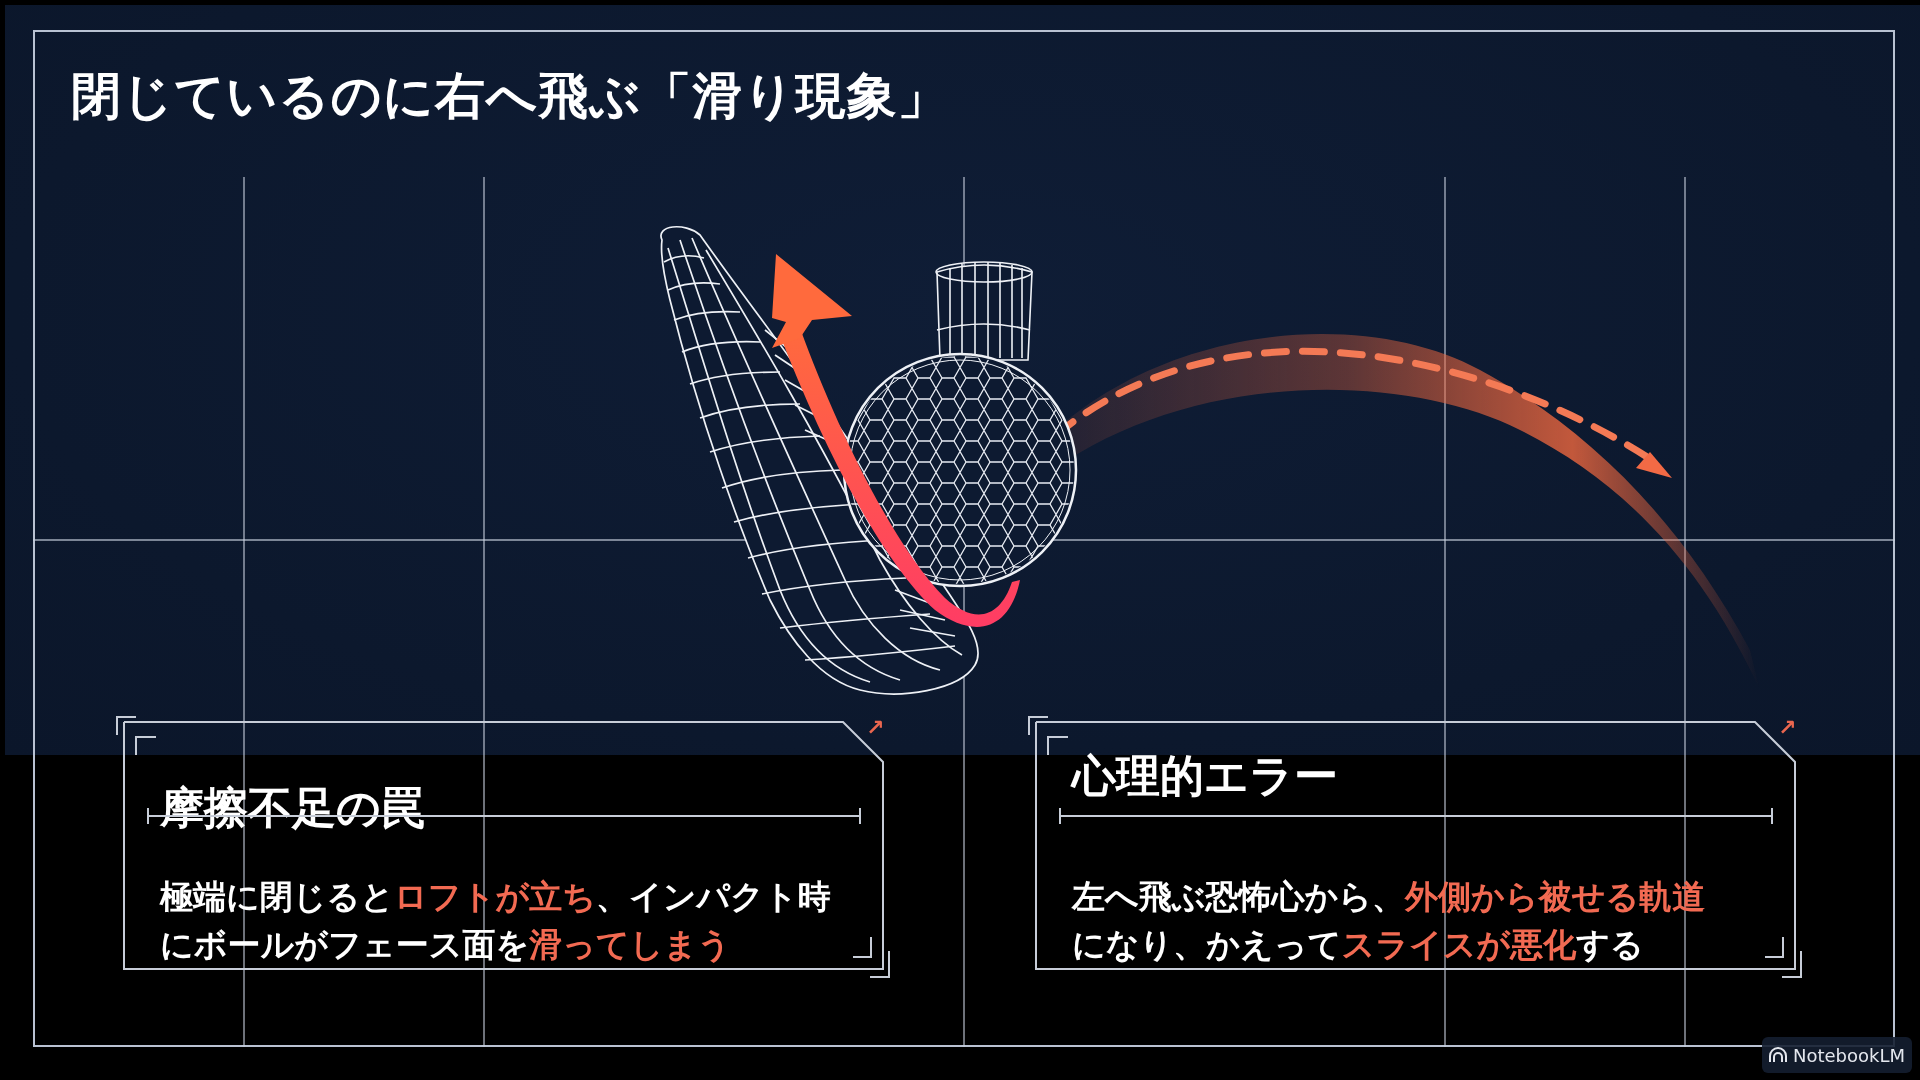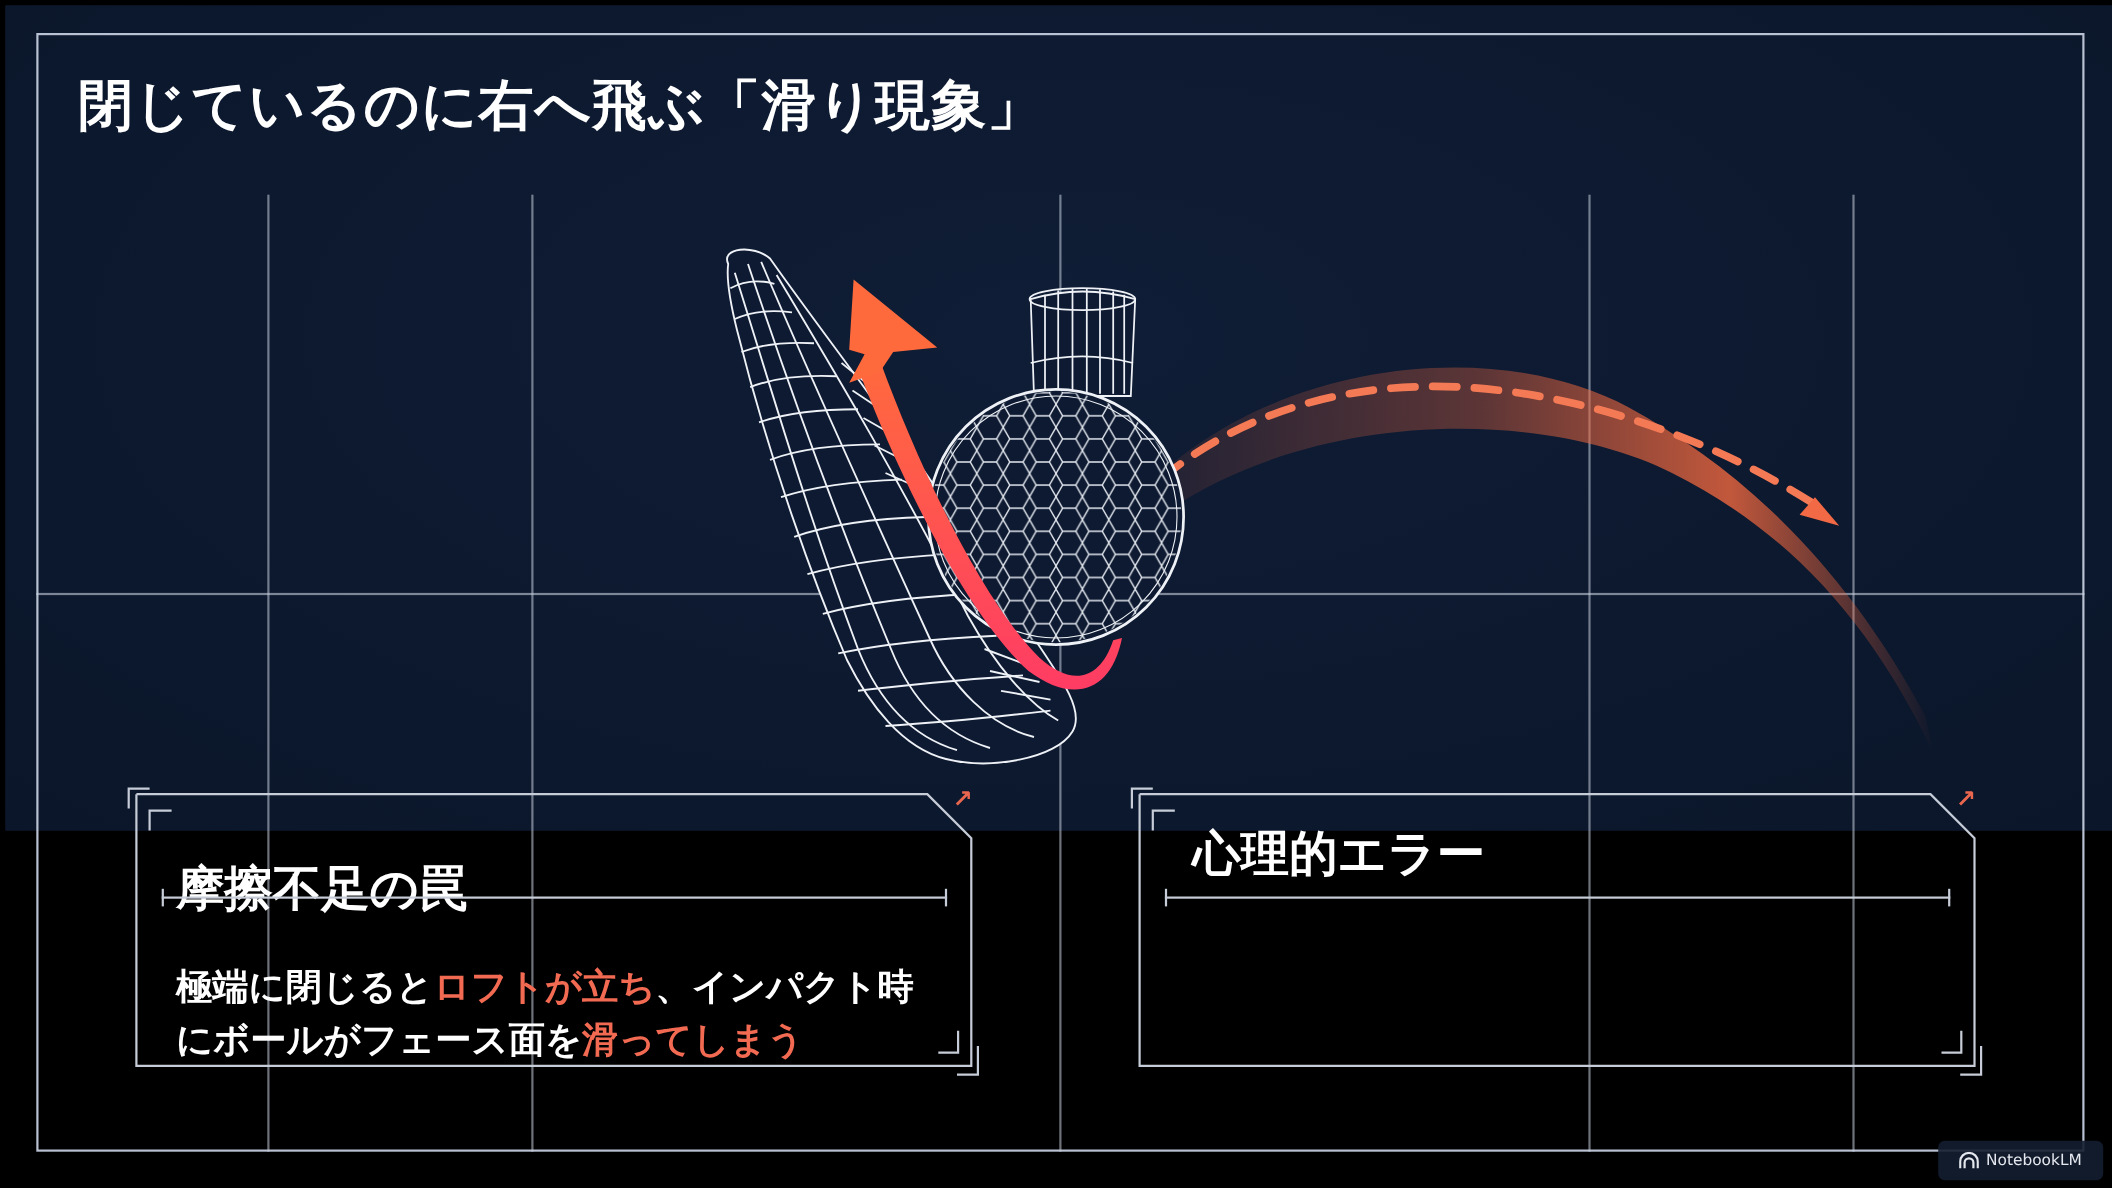--- a/index.html
+++ b/index.html
@@ -50,21 +50,21 @@
   }
   .hl { color:#f26a52; }
   .corner-arrow {
     position:absolute; font-size:22px; color:#e9664f; font-weight:bold;
   }
 
   .badge {
     position:absolute; left:1762px; top:1037px; width:150px; height:36px;
     background:rgba(20,30,48,0.9); border-radius:6px;
     display:flex; align-items:center; justify-content:center; gap:6px;
-    color:#e4e7ee; font-size:14px;
+    color:#e4e7ee; font-size:18px;
   }
   .badge svg { width:18px; height:16px; }
 </style>
 </head>
 <body>
 
 <div class="slide">
   <div class="frame"></div>
 
   <div class="grid-v" style="left:238px; top:172px; height:870px;"></div>
@@ -186,22 +186,26 @@
 
 <div class="card" style="left:1028px; width:780px;">
   <svg class="card-frame" width="780" height="262">
     <polyline points="8,5 8,252 767,252 767,45 727,5 8,5" fill="none" stroke="#c7cdd8" stroke-width="2"></polyline>
     <polyline points="1,18 1,0 20,0" fill="none" stroke="#c7cdd8" stroke-width="2"></polyline>
     <polyline points="20,38 20,20 40,20" fill="none" stroke="#c7cdd8" stroke-width="2"></polyline>
     <polyline points="755,220 755,240 737,240" fill="none" stroke="#c7cdd8" stroke-width="2"></polyline>
     <polyline points="773,234 773,260 754,260" fill="none" stroke="#c7cdd8" stroke-width="2"></polyline>
   </svg>
   <span class="corner-arrow" style="left:750px; top:-2px;">↗</span>
-  <div class="card-title" style="left:44px;margin-left:12px;">心理的エラー</div>
+  <div class="card-title" style="left:44px;">心理的エラー</div>
   <div class="card-divider" style="left:31px; width:714px;"></div>
+  <div class="card-body" style="left:44px;">
+    <div><span>左へ飛ぶ恐怖心から、</span><span class="hl">外側から被せる軌道</span></div>
+    <div><span>になり、かえって</span><span class="hl">スライスが悪化</span><span>する</span></div>
+  </div>
 </div>
 
 <div class="badge">
   <svg viewBox="0 0 18 16">
     <path d="M1 15 V9 A8 8 0 0 1 17 9 V15" fill="none" stroke="#e4e7ee" stroke-width="2"></path>
     <path d="M5 15 V10 A4 4 0 0 1 13 10 V15" fill="none" stroke="#e4e7ee" stroke-width="2"></path>
   </svg>
   <span>NotebookLM</span>
 </div>
 

